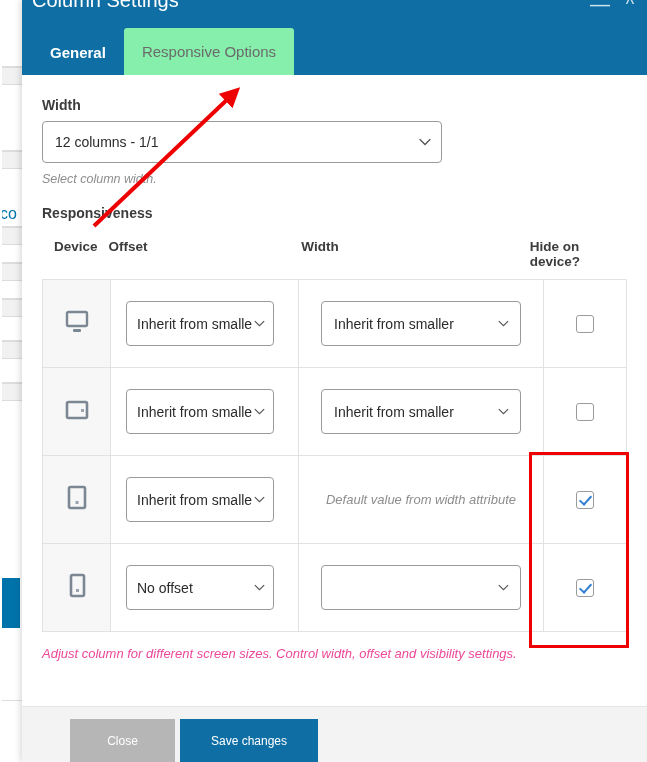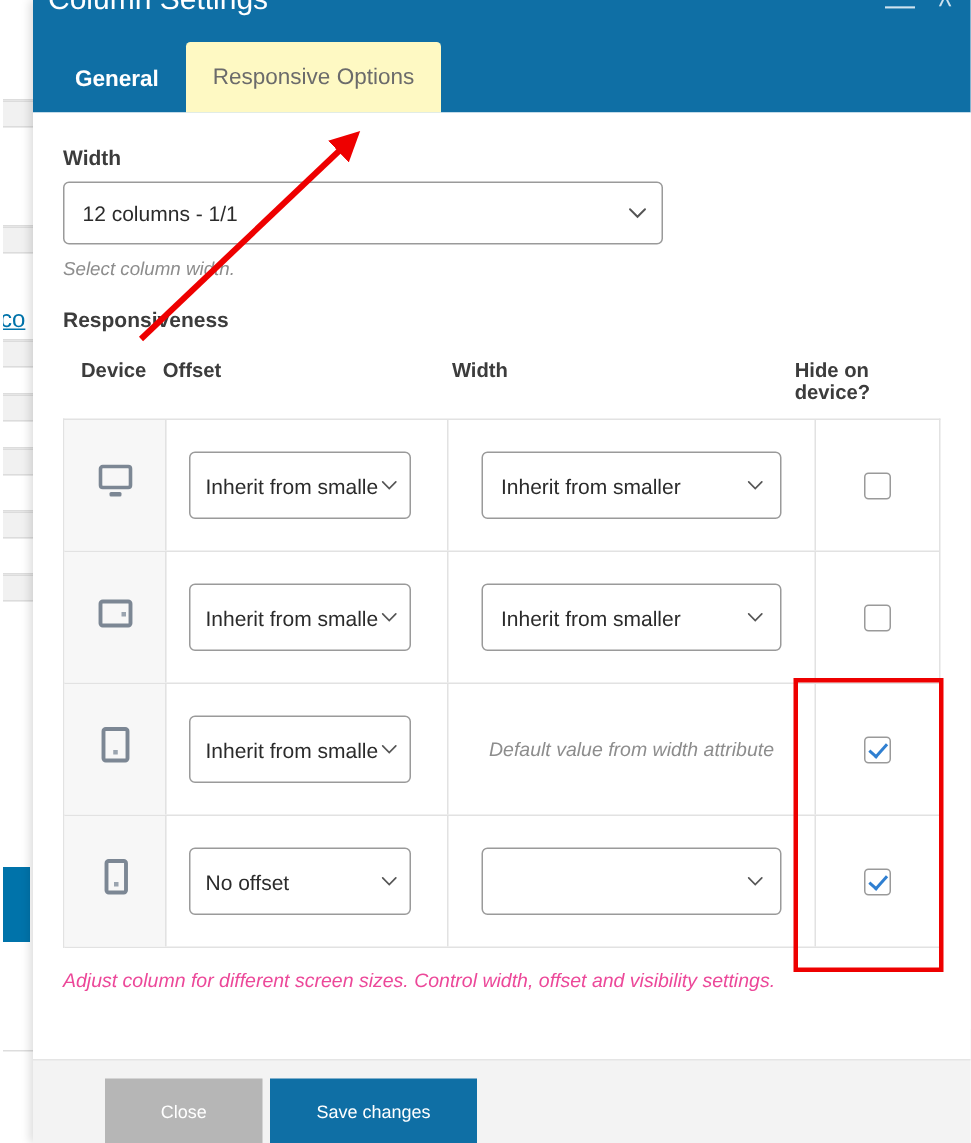--- a/index.html
+++ b/index.html
@@ -100,21 +100,21 @@
     height: 46px;
     padding: 0 18px;
     display: flex; align-items: center;
     color: #ffffff;
     font-size: 15px;
     font-weight: bold;
     cursor: pointer;
     white-space: nowrap;
   }
   .tab.active {
-    background: #fef9c3;
+    background: #86efac;
     color: #6b6b6b;
     font-weight: normal;
     border-radius: 3px 3px 0 0;
     height: 47px;
   }
 
   
   #modal-body {
     position: absolute;
     left: 0; top: 75px;

